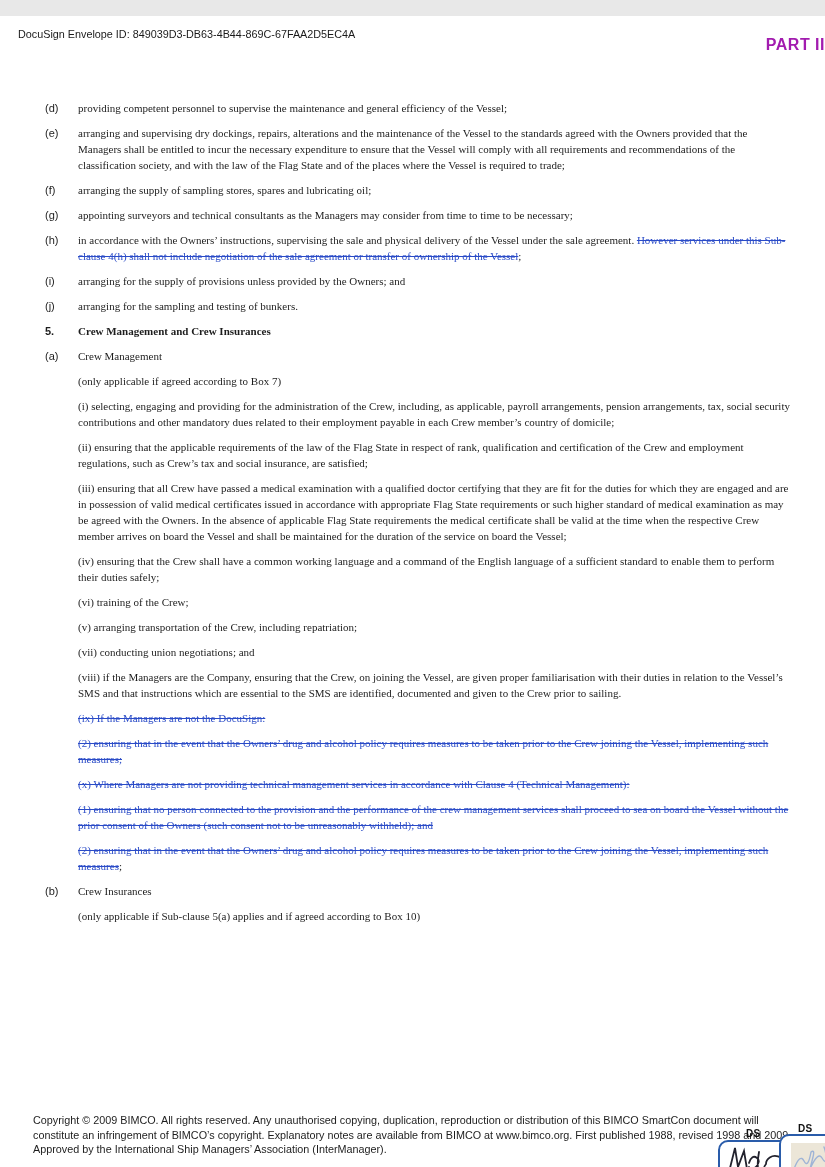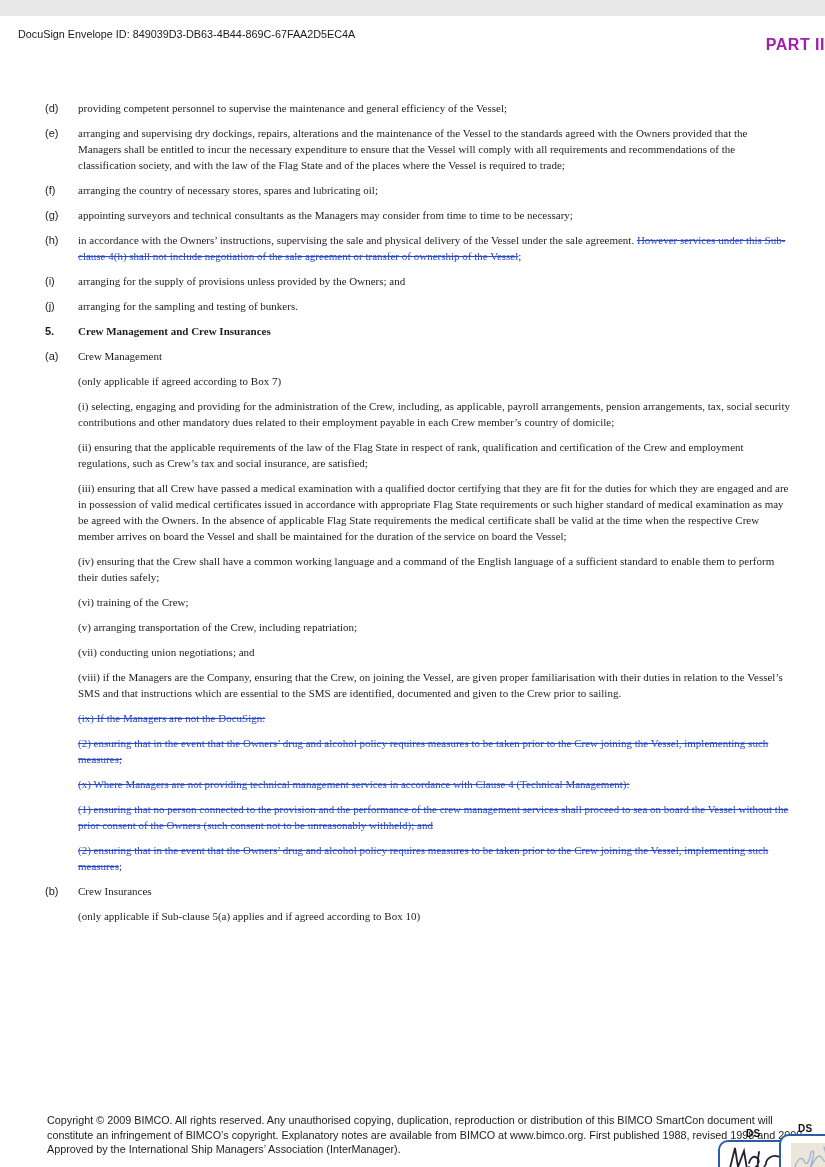--- a/index.html
+++ b/index.html
@@ -25,21 +25,21 @@
     position:absolute; left:45px; top:84px; width:748px;
     font-size:11px; line-height:16px;
   }
   .para { display:flex; margin:0 0 9px 0; }
   .para .label { flex:0 0 33px; }
   .para .text { flex:1 1 auto;font-family:Liberation Serif, serif; }
   .para.sub { display:block; padding-left:33px; }
   .para.section { font-weight:bold; }
   .struck { color:#2a4bc7; text-decoration:line-through; text-decoration-thickness:1px; }
   .footer {
-    position:absolute; left:47px; top:1097px; width:760px;
+    position:absolute; left:33px; top:1097px; width:760px;
     font-size:10.8px; line-height:14.5px; color:#1d1d1d;
   }
   .footer div { white-space:nowrap; }
   .stamp {
     position:absolute;
     border:2.5px solid #2a5caa;
     border-radius:10px;
     background:#ffffff;
   }
   .stamp-1 { left:718px; top:1124px; width:70px; height:36px; }
@@ -70,21 +70,21 @@
       <div class="para clause">
         <span class="label">(d)</span>
         <span class="text"><span>providing competent personnel to supervise the maintenance and general efficiency of the Vessel;</span></span>
       </div>
       <div class="para clause">
         <span class="label">(e)</span>
         <span class="text"><span>arranging and supervising dry dockings, repairs, alterations and the maintenance of the Vessel to the standards agreed with the Owners provided that the Managers shall be entitled to incur the necessary expenditure to ensure that the Vessel will comply with all requirements and recommendations of the classification society, and with the law of the Flag State and of the places where the Vessel is required to trade;</span></span>
       </div>
       <div class="para clause">
         <span class="label">(f)</span>
-        <span class="text"><span>arranging the country of necessary stores, spares and lubricating oil;</span></span>
+        <span class="text"><span>arranging the supply of sampling stores, spares and lubricating oil;</span></span>
       </div>
       <div class="para clause">
         <span class="label">(g)</span>
         <span class="text"><span>appointing surveyors and technical consultants as the Managers may consider from time to time to be necessary;</span></span>
       </div>
       <div class="para clause">
         <span class="label">(h)</span>
         <span class="text"><span>in accordance with the Owners’ instructions, supervising the sale and physical delivery of the Vessel under the sale agreement. </span><span class="struck">However services under this Sub-clause 4(h) shall not include negotiation of the sale agreement or transfer of ownership of the Vessel</span><span>;</span></span>
       </div>
       <div class="para clause">

